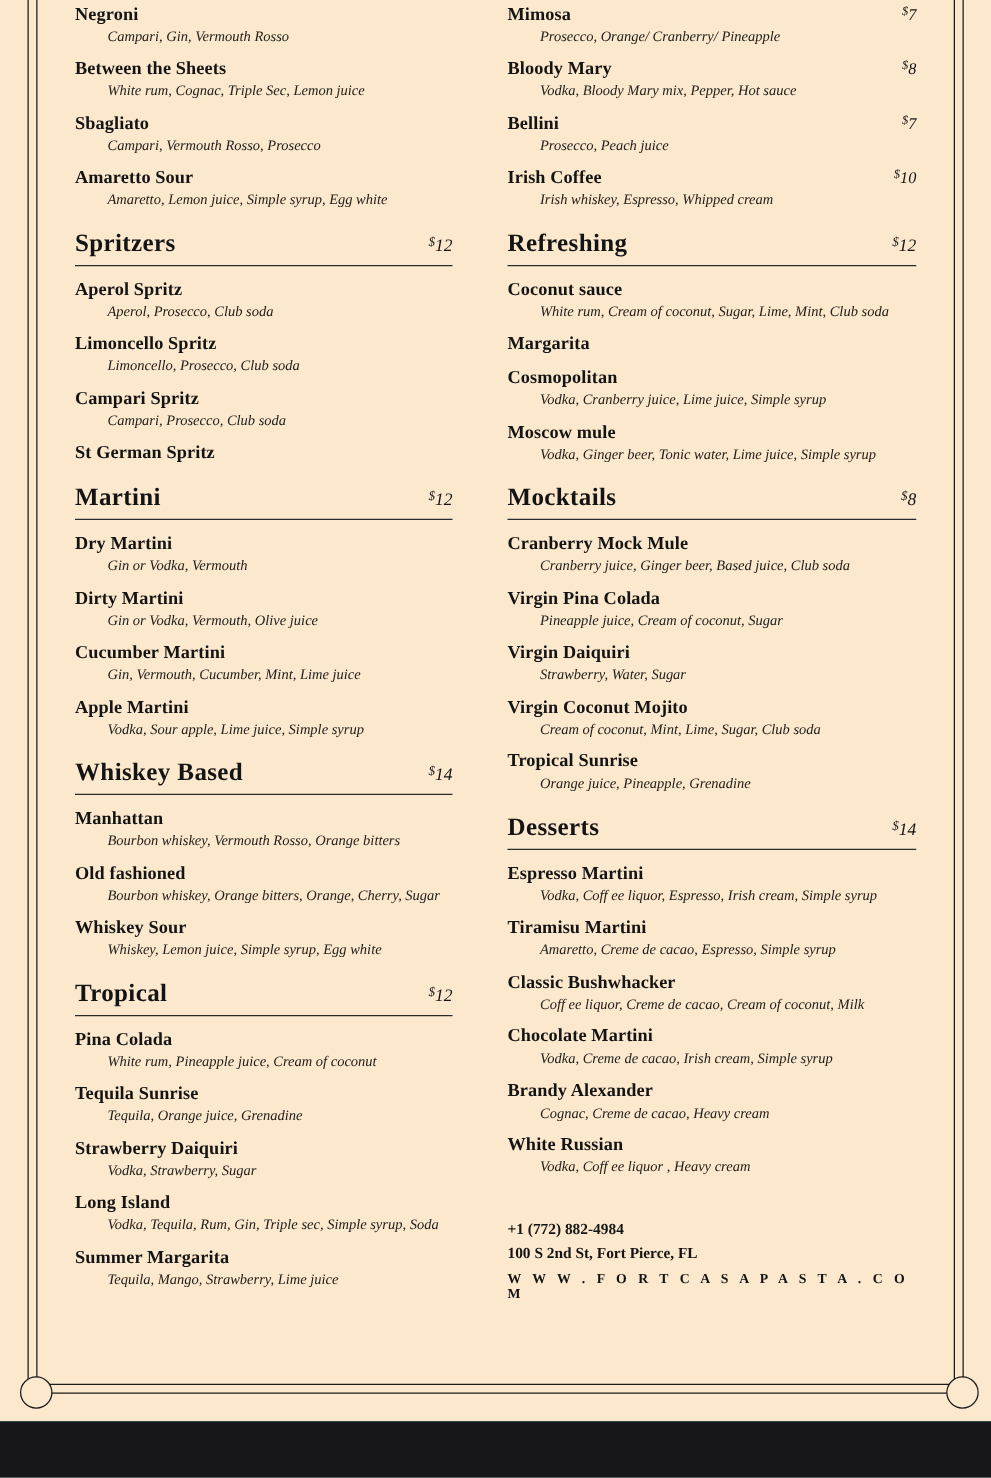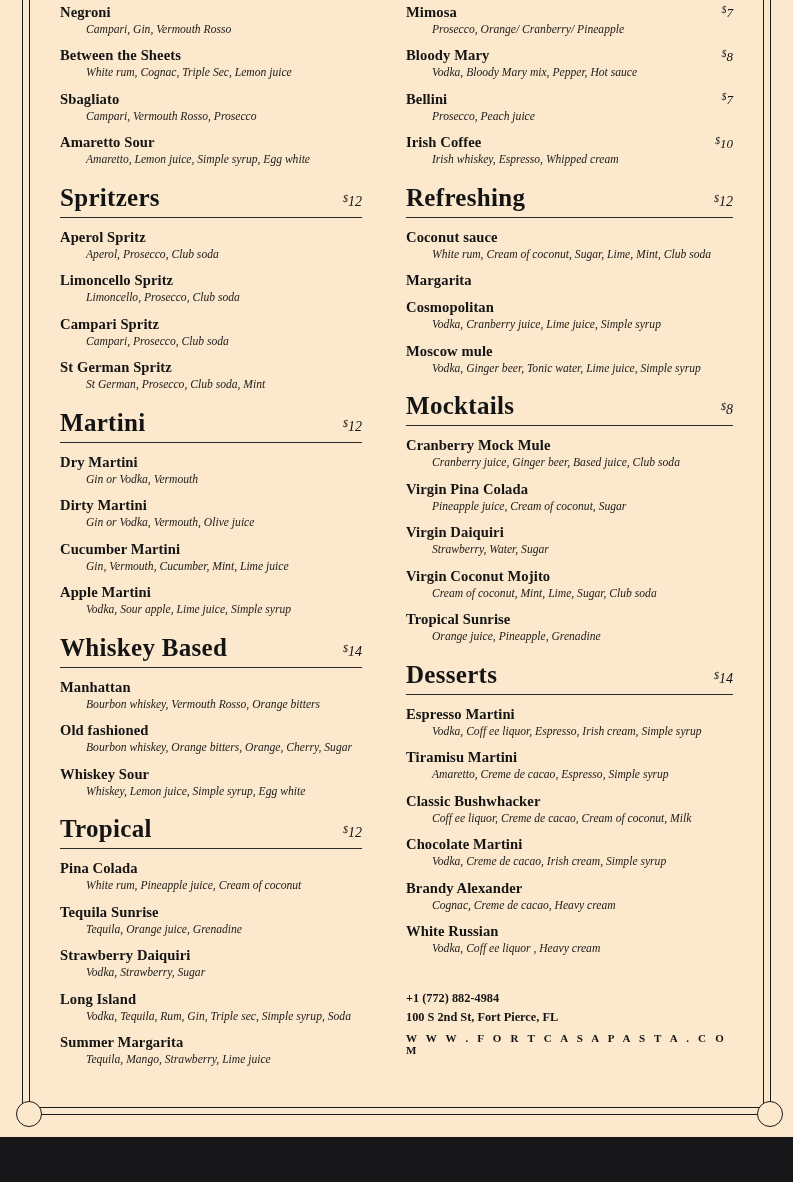--- a/index.html
+++ b/index.html
@@ -74,21 +74,21 @@
   .col-right { width: 397px; padding-left: 10px; padding-right: 60px; }
 
   .section-head {
     display: flex;
     align-items: baseline;
     justify-content: space-between;
     margin-top: 16px;
     margin-bottom: 5px;
   }
   .section-title {
-    font-size: 25px;
+    font-size: 20px;
     font-weight: bold;
     letter-spacing: 0.3px;
     color: #141414;
   }
   .section-price {
     font-size: 14px;
     font-style: italic;
     color: #141414;
   }
   .section-price .cur { font-size: 10.5px; vertical-align: 0.38em; }
@@ -202,21 +202,20 @@
         <div class="item">
           <div class="item-row">
             <div class="item-name">Campari Spritz</div>
           </div>
           <div class="item-desc">Campari, Prosecco, Club soda</div>
         </div>
         <div class="item">
           <div class="item-row">
             <div class="item-name">St German Spritz</div>
           </div>
-          <div class="item-desc">St German, Prosecco, Club soda, Mint</div>
         </div>
         <div class="section-head">
           <div class="section-title">Martini</div>
           <div class="section-price"><span class="cur">$</span>12</div>
         </div>
         <div class="rule"></div>
         <div class="item">
           <div class="item-row">
             <div class="item-name">Dry Martini</div>
           </div>

